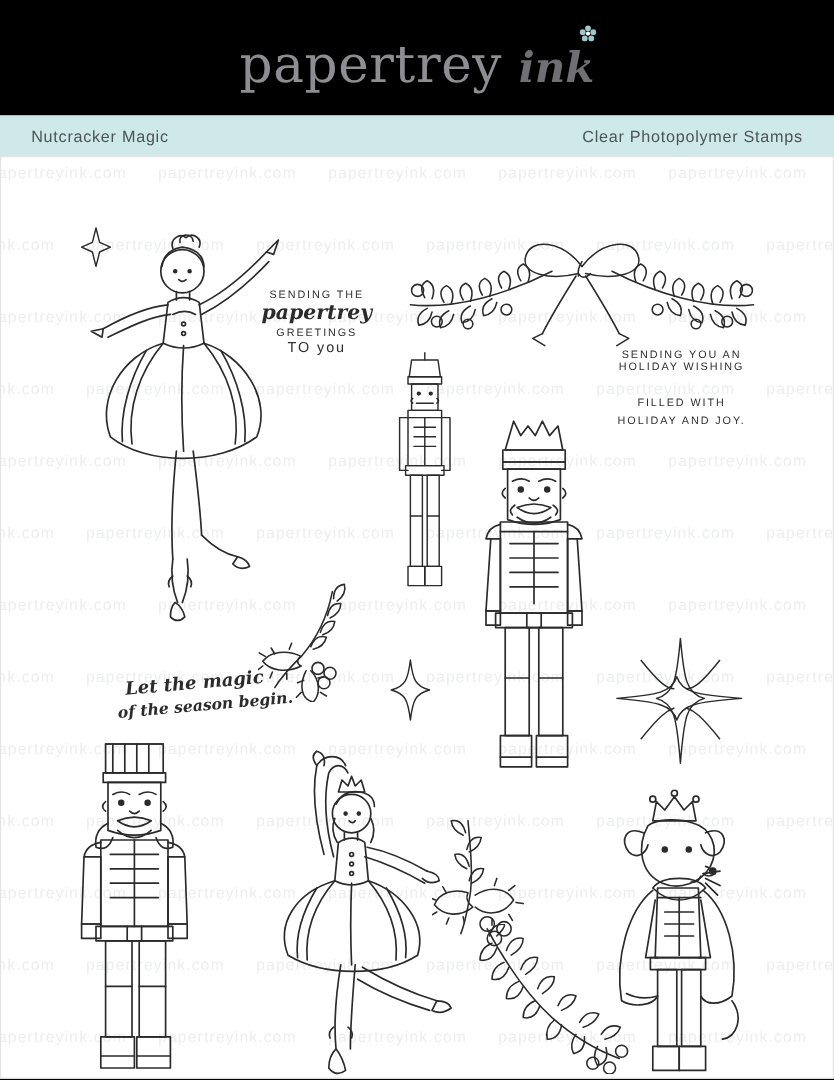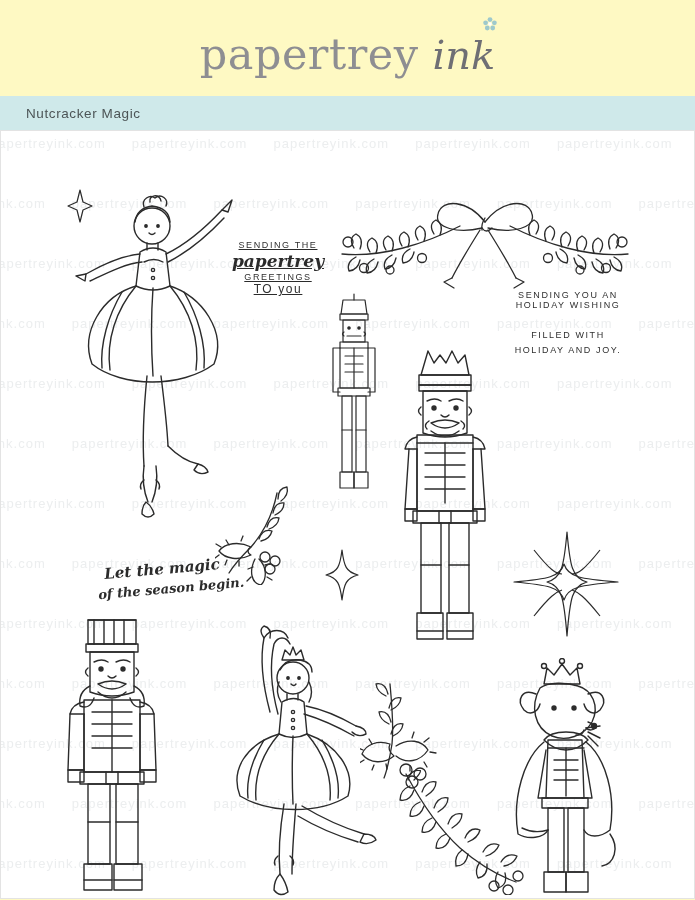--- a/index.html
+++ b/index.html
@@ -12,21 +12,21 @@
     height: 900px;
     font-family: "Liberation Sans", sans-serif;
     color: #333;
     overflow: hidden;
     position: relative;
   }
   .page {
     width: 695px;
     height: 900px;
     position: relative;
-    background: #fef9c3;
+    background: #000000;
     box-sizing: border-box;
   }
 
   
   .logo-wrap {
     height: 96px;
     display: flex;
     align-items: center;
     justify-content: center;
     padding-top: 12px;
@@ -41,23 +41,23 @@
   .logo-primary {
     font-family: "DejaVu Serif", serif;
     font-size: 43px;
     letter-spacing: 0.5px;
     color: #8e8e92;
     font-weight: 400;
   }
   .logo-secondary {
     font-family: "DejaVu Serif", serif;
     font-style: italic;
-    font-size: 40px;
+    font-size: 35px;
     color: #6f6f74;
-    font-weight: 400;
+    font-weight: 700;
     position: relative;
   }
   .logo-flower {
     position: absolute;
     top: -16px;
     right: -3px;
     width: 16px;
     height: 16px;
   }
 
@@ -171,20 +171,21 @@
             <circle cx="4.5" cy="8.5" r="3"></circle>
           </g>
           <circle cx="10" cy="10" r="2.2" fill="#ffffff"></circle>
         </svg>
       </span>
     </div>
   </div>
 
   <div class="title-bar">
     <div class="left">Nutcracker Magic</div>
+    <div class="right">Clear Photopolymer Stamps</div>
   </div>
 
   <div class="sheet">
 
     <div class="watermarks" id="wm">
         <div class="wm-row" style="top: 6px; left: -10px;"><span>papertreyink.com</span><span>papertreyink.com</span><span>papertreyink.com</span><span>papertreyink.com</span><span>papertreyink.com</span></div>
         <div class="wm-row" style="top: 66px; left: -70px;"><span>papertreyink.com</span><span>papertreyink.com</span><span>papertreyink.com</span><span>papertreyink.com</span><span>papertreyink.com</span><span>papertreyink.com</span></div>
         <div class="wm-row" style="top: 126px; left: -10px;"><span>papertreyink.com</span><span>papertreyink.com</span><span>papertreyink.com</span><span>papertreyink.com</span><span>papertreyink.com</span></div>
         <div class="wm-row" style="top: 186px; left: -70px;"><span>papertreyink.com</span><span>papertreyink.com</span><span>papertreyink.com</span><span>papertreyink.com</span><span>papertreyink.com</span><span>papertreyink.com</span></div>
         <div class="wm-row" style="top: 246px; left: -10px;"><span>papertreyink.com</span><span>papertreyink.com</span><span>papertreyink.com</span><span>papertreyink.com</span><span>papertreyink.com</span></div>
@@ -246,21 +247,21 @@
           <path d="M94 322 q6 4 8 12 q-6 6 -12 0 q0 -8 4 -12 Z"></path>
 
           <path d="M116 266 C126 276 136 282 146 284"></path>
           <path d="M146 284 q8 2 10 8 q-8 4 -14 -2 Z"></path>
 
           <path d="M92 300 q-5 4 -3 9"></path>
           <path d="M104 300 q5 4 3 9"></path>
         </svg>
       </div>
 
-      <div class="sentiment" style="left:218px; top:110px; width:120px;text-decoration:underline;">
+      <div class="sentiment" style="left:204px; top:110px; width:120px;">
         <span class="sent-line caps">SENDING THE</span>
         <span class="sent-line script script-lg" style="margin:1px 0 1px 0;">papertrey</span>
         <span class="sent-line caps">GREETINGS</span>
         <span class="sent-line caps" style="font-size:12px;">TO you</span>
       </div>
 
       <div class="stamp" style="left:330px; top:52px;">
         <svg width="310" height="120" viewBox="0 0 310 120" fill="none" stroke="#2b2b2b" stroke-width="1.3" stroke-linecap="round" stroke-linejoin="round">
 
           <path d="M12 72 C50 76 95 62 130 44"></path>

